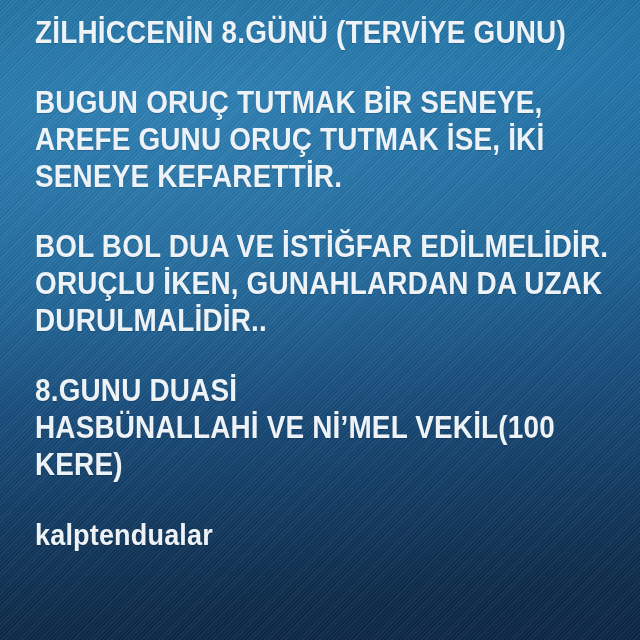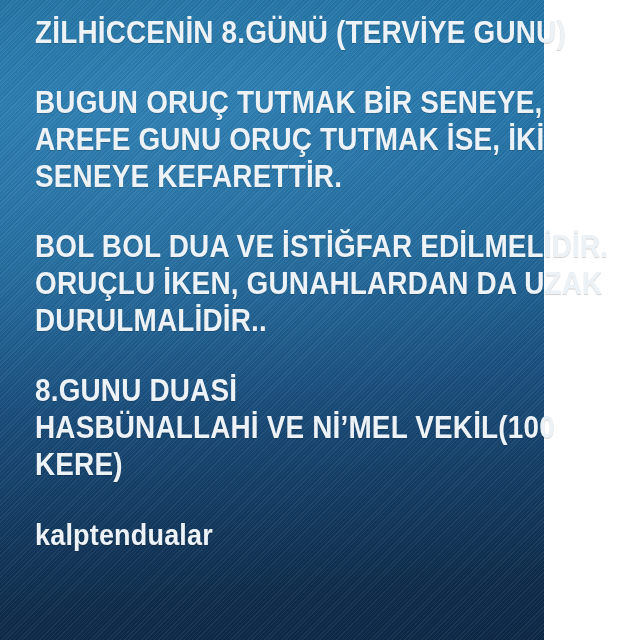--- a/index.html
+++ b/index.html
@@ -7,21 +7,21 @@
     padding: 0;
   }
   body {
     width: 640px;
     height: 640px;
     overflow: hidden;
     font-family: "Liberation Sans", sans-serif;
   }
   .card {
     position: relative;
-    width: 544px;
+    width: 640px;
     height: 640px;
     background:
       radial-gradient(ellipse 900px 480px at 28% 20%, rgba(120, 195, 240, 0.16), rgba(0,0,0,0) 62%),
       linear-gradient(176deg,
         #1e6e9e 0%,
         #2274a9 16%,
         #1f6799 40%,
         #1a4f7e 60%,
         #133a60 78%,
         #0e2b49 92%,

